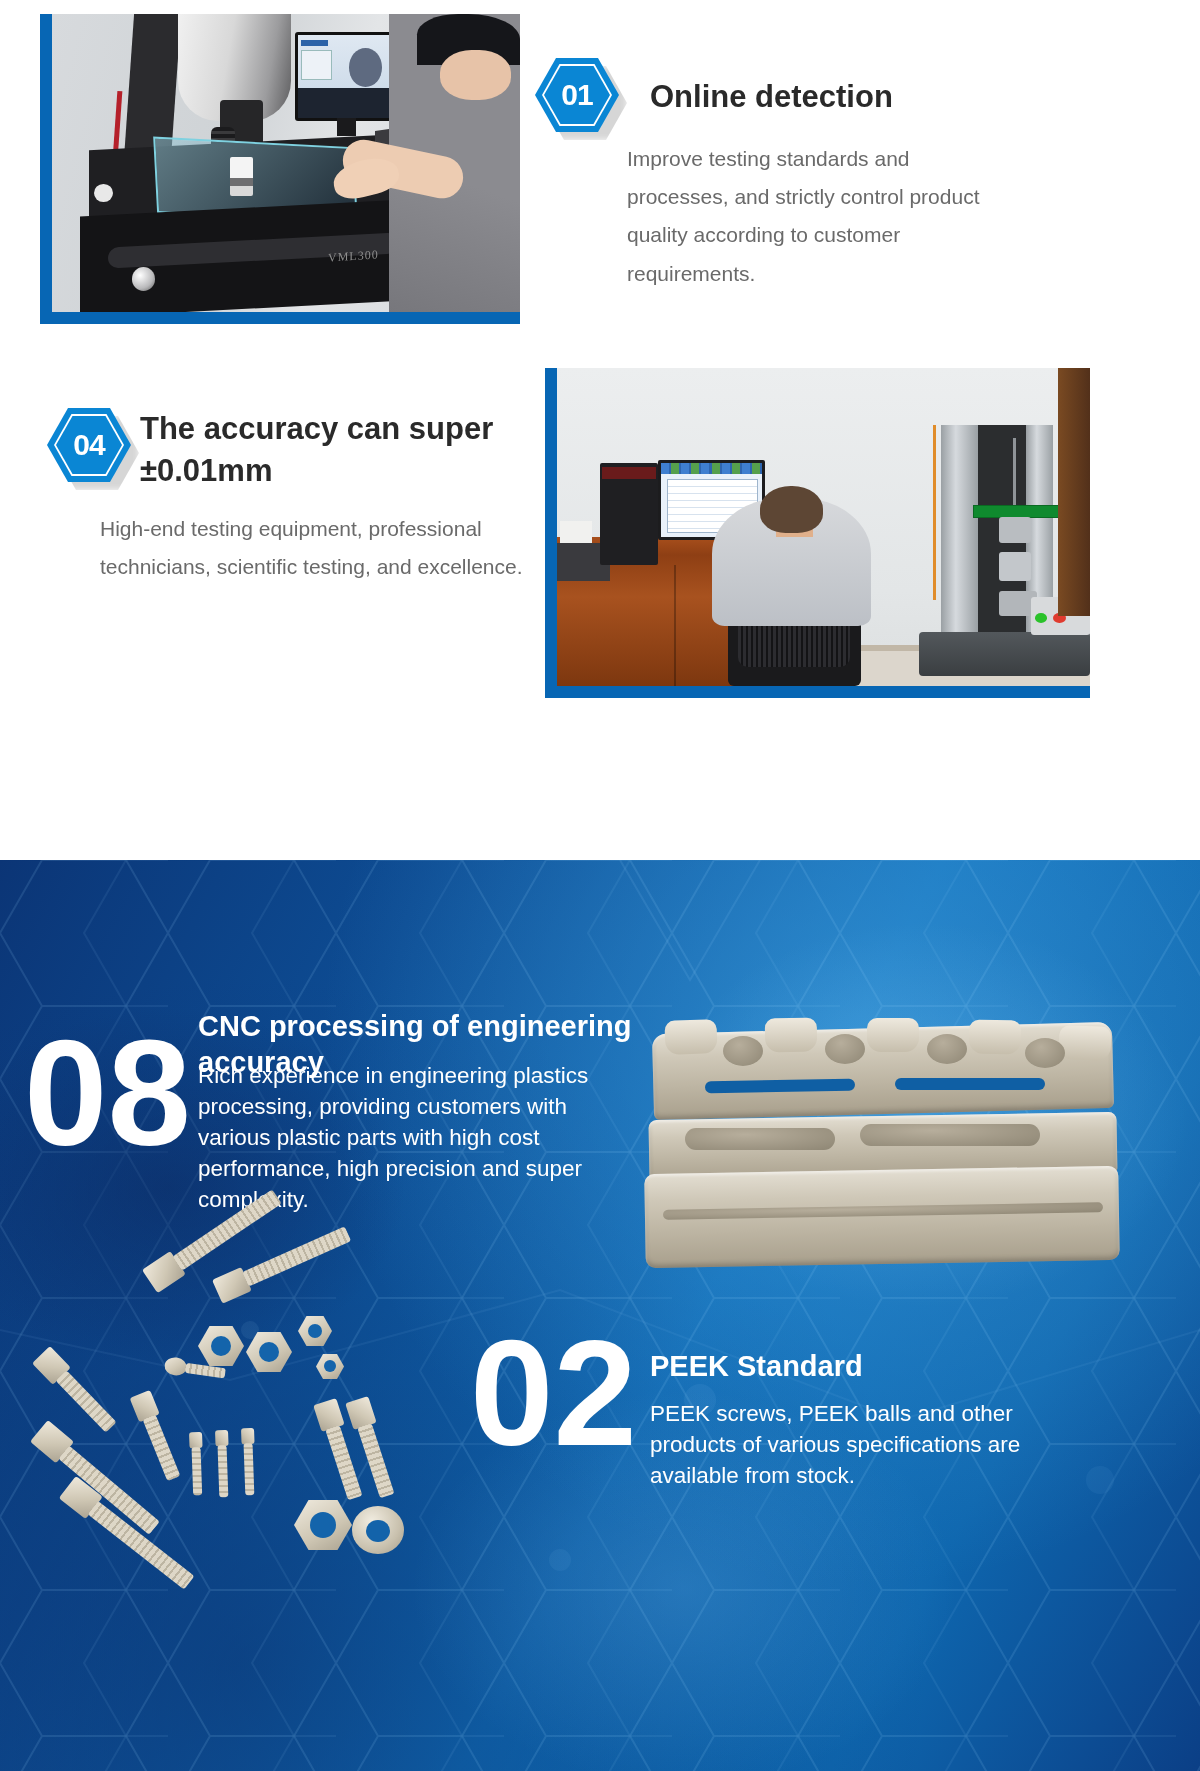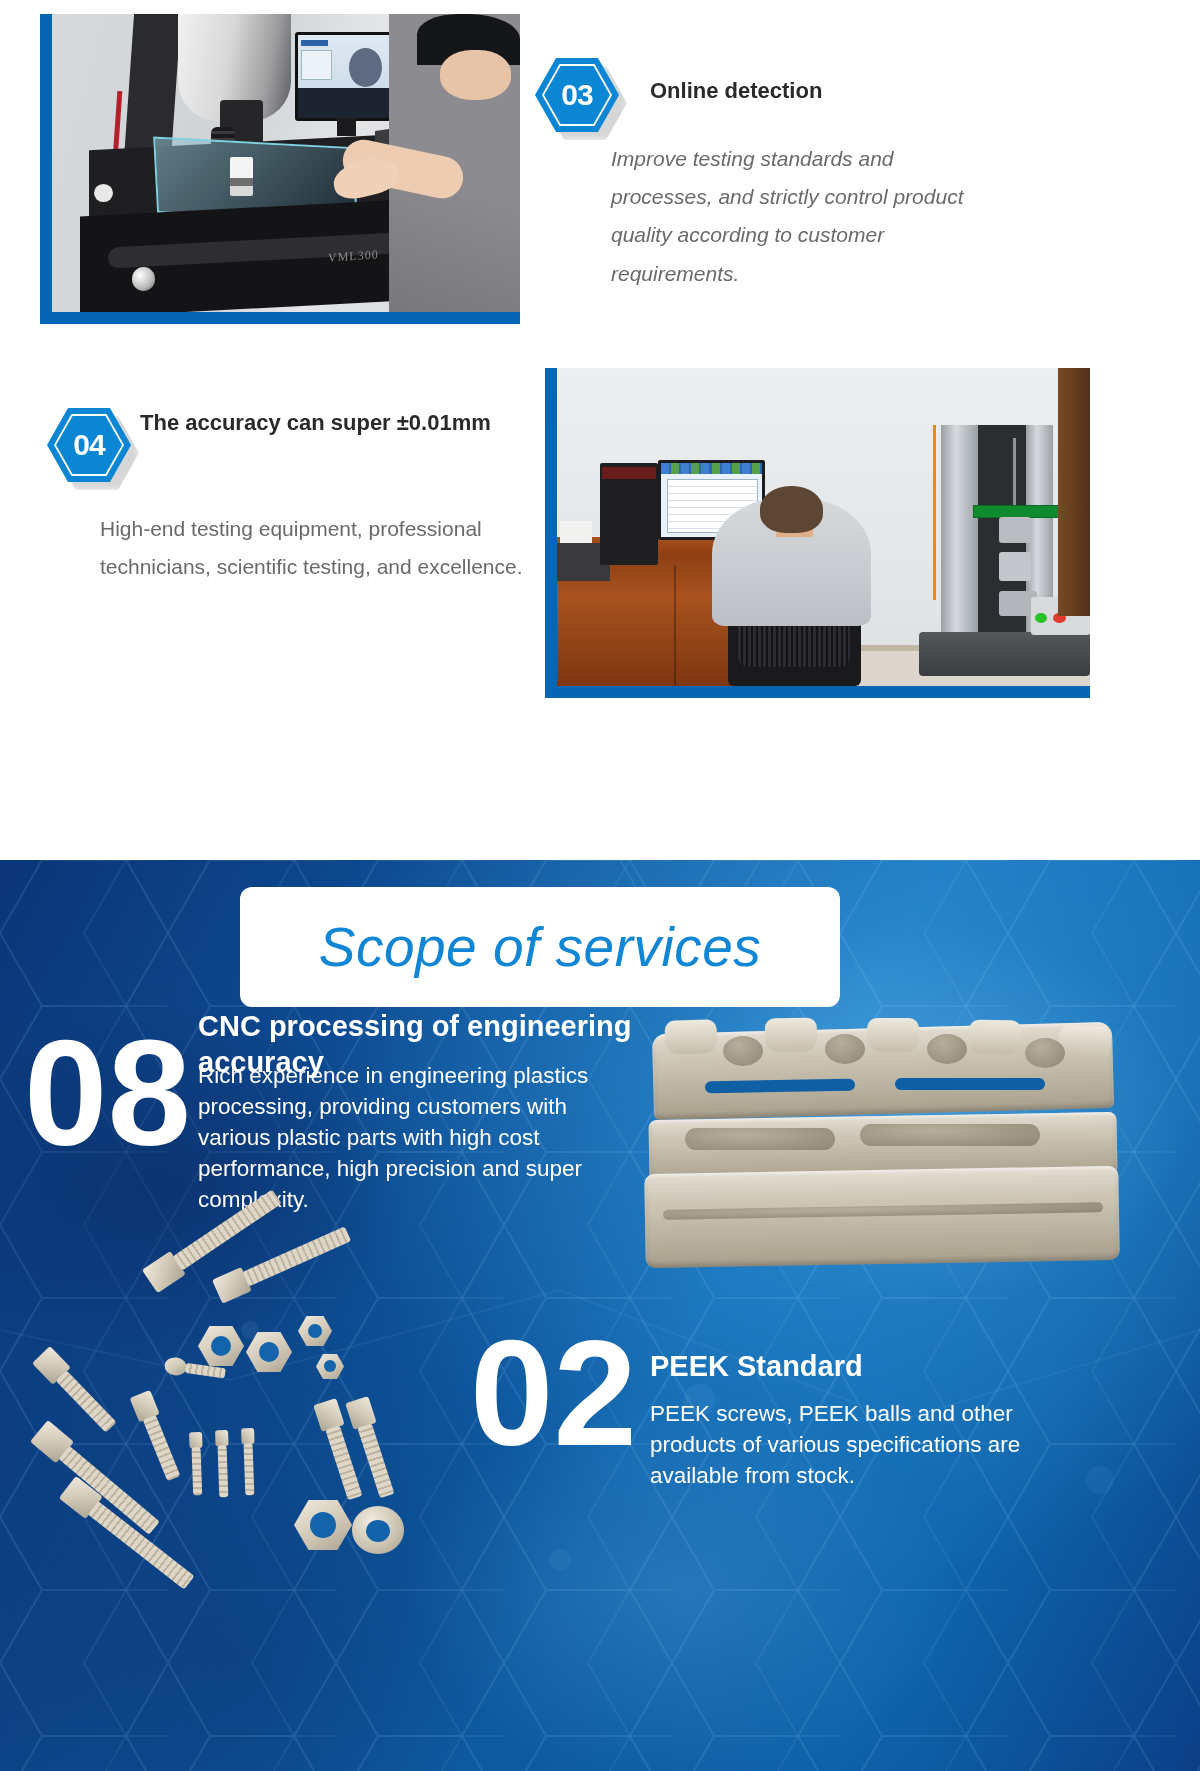--- a/index.html
+++ b/index.html
@@ -109,21 +109,21 @@
   .hexwrap .hexout{position:absolute;left:0;top:0;width:84px;height:74px;background:#0a86d4;
     clip-path:polygon(25% 0%,75% 0%,100% 50%,75% 100%,25% 100%,0% 50%);}
   .hexwrap .hexin{position:absolute;left:7px;top:6px;width:70px;height:62px;background:#fff;
     clip-path:polygon(25% 0%,75% 0%,100% 50%,75% 100%,25% 100%,0% 50%);}
   .hexwrap .hexin2{position:absolute;left:9px;top:8px;width:66px;height:58px;background:#0a86d4;
     clip-path:polygon(25% 0%,75% 0%,100% 50%,75% 100%,25% 100%,0% 50%);}
   .hexwrap .hexnum{position:absolute;left:0;top:0;width:84px;height:74px;display:flex;
     align-items:center;justify-content:center;color:#fff;font-size:30px;font-weight:bold;
     letter-spacing:-1px;font-family:"Liberation Sans",sans-serif;}
 
-  .blk-title{font-size:22px;font-weight:bold;color:#2a2a2a;line-height:1.35;}
+  .blk-title{font-size:31px;font-weight:bold;color:#2a2a2a;line-height:1.35;}
   .blk-body{font-size:21px;color:#6a6a6a;line-height:1.82;}
 
   
   .blue-section{position:absolute;left:0;top:860px;width:1200px;height:911px;overflow:hidden;
     background:
       radial-gradient(circle at 72% 20%, rgba(70,160,220,.55) 0%, rgba(70,160,220,0) 48%),
       radial-gradient(circle at 20% 88%, rgba(10,45,105,.55) 0%, rgba(10,45,105,0) 55%),
       linear-gradient(118deg,#0b3576 0%,#0d4c93 26%,#1071bd 56%,#0e66ae 78%,#0b3f86 100%);}
   .hexpattern{position:absolute;left:0;top:0;width:100%;height:100%;opacity:.5;}
   .glow1{position:absolute;left:54%;top:6%;width:46%;height:44%;
@@ -207,24 +207,24 @@
       <div class="p1-label">VML300</div>
     </div>
   </div>
 
   <div style="position:absolute;left:535px;top:58px;width:620px;">
     <div class="hexwrap" style="left:0;top:0;position:absolute;">
       <div class="hexshadow"></div>
       <div class="hexout"></div>
       <div class="hexin"></div>
       <div class="hexin2"></div>
-      <div class="hexnum">03</div>
+      <div class="hexnum">01</div>
     </div>
     <div class="blk-title" style="position:absolute;left:115px;top:18px;width:500px;">Online detection</div>
-    <div class="blk-body" style="position:absolute;left:76px;top:82px;width:380px;font-style:italic;">Improve testing standards and processes, and strictly control product quality according to customer requirements.</div>
+    <div class="blk-body" style="position:absolute;left:92px;top:82px;width:380px;">Improve testing standards and processes, and strictly control product quality according to customer requirements.</div>
   </div>
 
   <div class="photo-frame" style="left:545px;top:368px;width:545px;height:330px;">
     <div class="frame-bg"></div>
     <div class="photo">
       <div class="p2-wall"></div>
       <div class="p2-floor"></div>
       <div class="p2-skirt"></div>
       <div class="p2-desk"></div>
       <div class="p2-deskline"></div>
@@ -288,23 +288,20 @@
     <circle cx="980" cy="300" r="12" fill="rgba(160,215,255,.14)"></circle>
     <circle cx="560" cy="700" r="11" fill="rgba(160,215,255,.13)"></circle>
     <circle cx="1100" cy="620" r="14" fill="rgba(160,215,255,.12)"></circle>
     <path d="M0 470 L230 520 L560 430 L900 560 L1200 470" fill="none" stroke="rgba(160,215,255,.14)" stroke-width="2"></path>
     <path d="M620 0 L690 120 L760 0" fill="none" stroke="rgba(160,215,255,.22)" stroke-width="2"></path>
   </svg>
   <div class="glow1"></div>
   <div class="glow2"></div>
   <div class="glow3"></div>
 
-  <div class="title-card">
-    <span>Scope of services</span>
-  </div>
 
   <div class="chain" style="left:645px;top:160px;width:470px;height:260px;">
     <div class="chain-seg" style="left:8px;top:8px;width:460px;height:86px;border-radius:14px 14px 6px 6px;transform:rotate(-1.5deg);"></div>
     <div class="chain-tooth" style="left:20px;top:0px;width:52px;height:34px;transform:rotate(-2deg);"></div>
     <div class="chain-tooth" style="left:120px;top:-2px;width:52px;height:34px;transform:rotate(-1deg);"></div>
     <div class="chain-tooth" style="left:222px;top:-2px;width:52px;height:34px;"></div>
     <div class="chain-tooth" style="left:324px;top:0px;width:52px;height:34px;transform:rotate(1deg);"></div>
     <div class="chain-tooth" style="left:414px;top:6px;width:52px;height:34px;transform:rotate(2deg);"></div>
     <div class="chain-notch" style="left:78px;top:16px;width:40px;height:30px;"></div>
     <div class="chain-notch" style="left:180px;top:14px;width:40px;height:30px;"></div>

